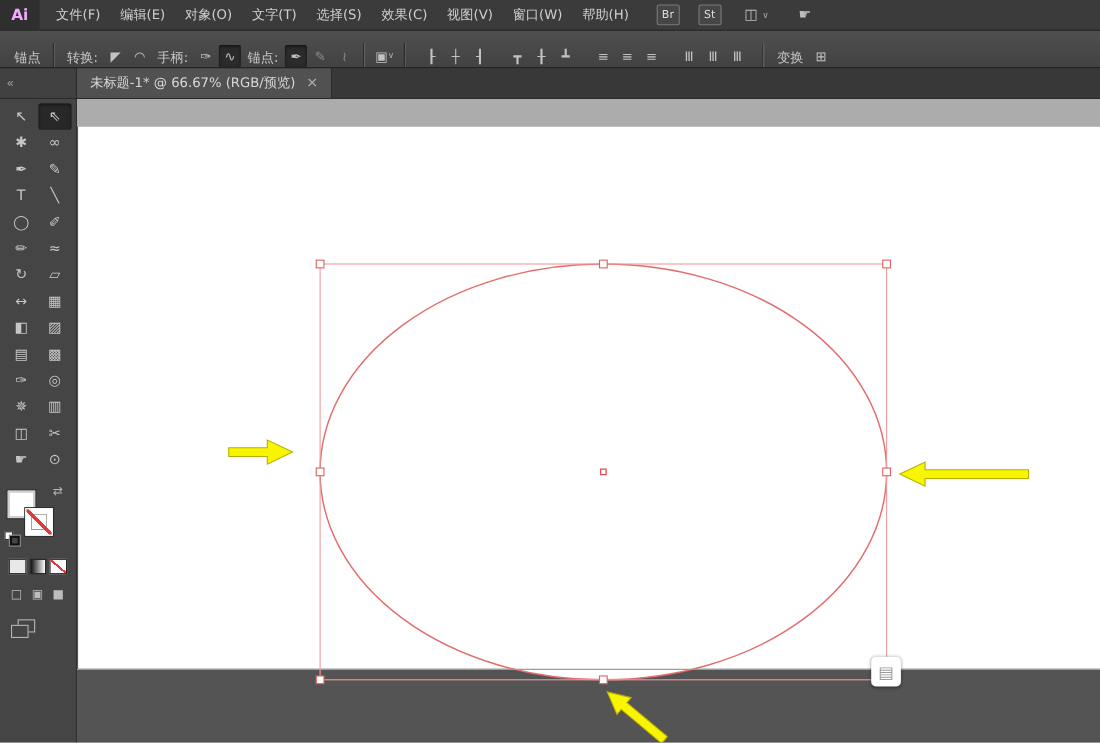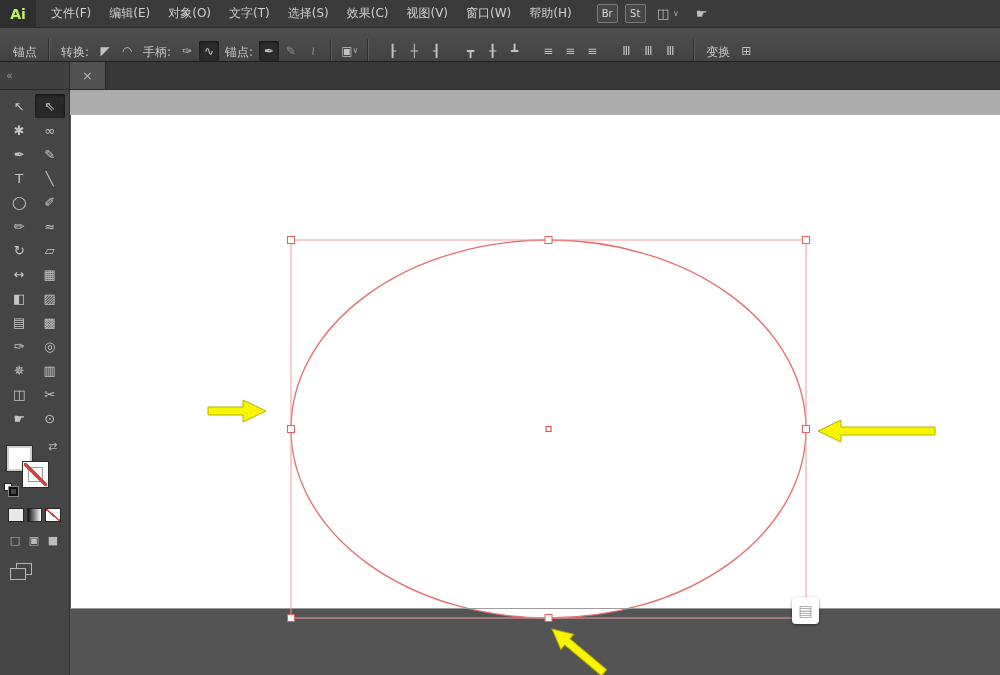--- a/index.html
+++ b/index.html
@@ -11,26 +11,26 @@
     cursor: default;
   }
 
   
   .menubar {
     position:absolute; left:0; top:0; width:1000px; height:28px;
     background:#3b3b3b; border-bottom:1px solid #262626;
     display:flex; align-items:center; color:#cfcfcf; font-size:12px; z-index:40;
   }
   .logo {
-    width:36px; height:28px; background:#2f2f2f; color:#bef264;
+    width:36px; height:28px; background:#2f2f2f; color:#f0abfc;
     font-weight:bold; font-size:14px; display:flex; align-items:center; justify-content:center;
     margin-right:6px;
   }
   .menu-item { padding:0 9px; height:100%; display:flex; align-items:center; white-space:nowrap; }
-  .mb-right { display:flex; align-items:center; gap:7px; margin-left:16px; }
+  .mb-right { display:flex; align-items:center; gap:17px; margin-left:16px; }
   .badge {
     width:21px; height:19px; border:1px solid #7a7a7a; border-radius:2px;
     background:#464646; color:#ddd; font-size:10px;
     display:flex; align-items:center; justify-content:center;
   }
   .ws { display:flex; align-items:center; gap:4px; padding:0 4px; color:#bdbdbd; }
   .ws-glyph { font-size:13px; }
   .chev { font-size:8px; color:#a8a8a8; }
   .hand-glyph { font-size:13px; color:#bdbdbd; margin-left:6px; }
 
@@ -187,20 +187,21 @@
   <div class="sep"></div>
   <span class="cb-label">变换</span>
   <div class="icon-btn">⊞</div>
 </div>
 
 <div class="tabbar">
   <div class="tool-dock-header">
     <span>«</span>
   </div>
   <div class="doc-tab">
+    <span>未标题-1* @ 66.67% (RGB/预览)</span>
     <span class="tab-close">×</span>
   </div>
 </div>
 
 <div class="toolbar">
   <div class="tools">
     <div class="tool">↖</div>
     <div class="tool selected">⇖</div>
     <div class="tool">✱</div>
     <div class="tool">∞</div>

